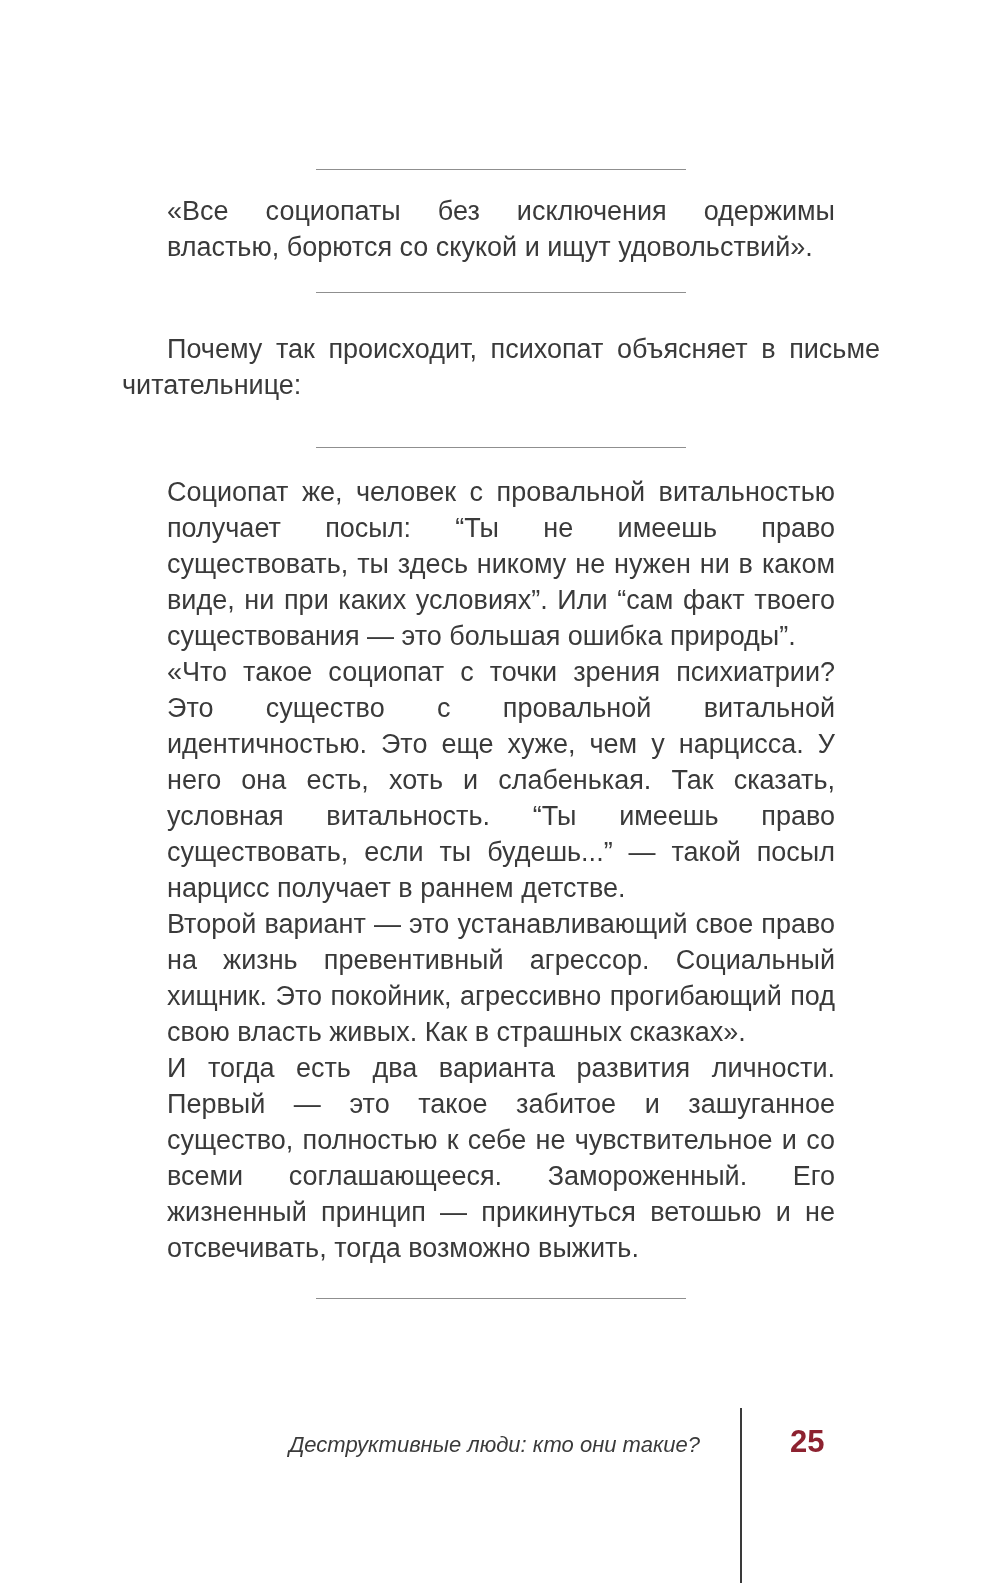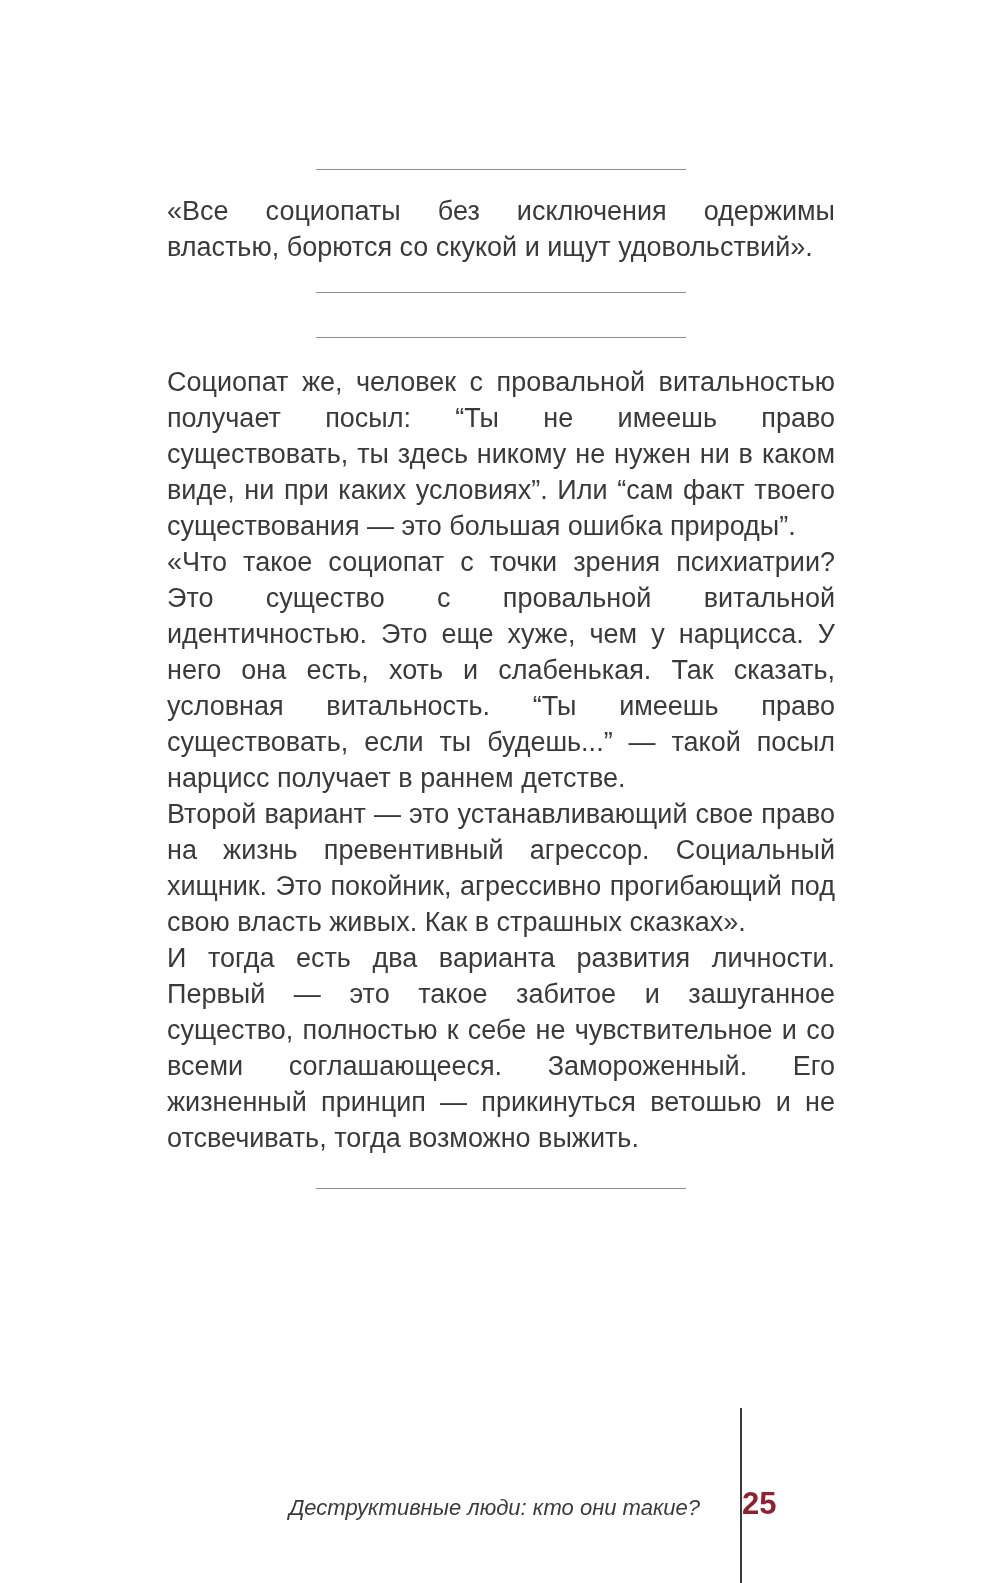--- a/index.html
+++ b/index.html
@@ -57,40 +57,41 @@
       -webkit-hyphens: auto;
     }
 
     .footer {
       position: absolute;
       top: 1408px;
       left: 0;
       width: 1000px;
       height: 175px;
       display: flex;
-      align-items: center;
+      align-items: flex-start;
     }
     .footer .title-area {
       width: 740px;
       box-sizing: border-box;
       text-align: right;
       padding-right: 40px;
       padding-top: 24px;
       font-style: italic;
       font-size: 22px;
       color: #3a3a3a;
       white-space: nowrap;
     }
     .footer .vline {
       width: 2px;
       height: 175px;
       background: #3a3a3a;
       flex: 0 0 auto;
     }
     .footer .pageno {
+      padding-left: 48px;
       padding-top: 16px;
       font-size: 31px;
       font-weight: bold;
       color: #8d2230;
       font-family: "Liberation Sans", sans-serif;
     }
   </style>
 </head>
 <body>
 
@@ -98,20 +99,21 @@
   <div class="content">
 
     <hr class="rule rule-1">
 
     <blockquote class="quote epigraph-quote">
       <p>«Все социопаты без исключения одержимы властью, борются со скукой и ищут удовольствий».</p>
     </blockquote>
 
     <hr class="rule rule-2">
 
+    <p class="intro-para">Почему так происходит, психопат объясняет в письме читательнице:</p>
 
     <hr class="rule rule-3">
 
     <blockquote class="quote letter-quote">
       <p>Социопат же, человек с провальной витальностью получает посыл: “Ты не имеешь право существовать, ты здесь никому не нужен ни в каком виде, ни при каких условиях”. Или “сам факт твоего существования — это большая ошибка природы”.</p>
       <p>«Что такое социопат с точки зрения психиатрии? Это существо с провальной витальной идентичностью. Это еще хуже, чем у нарцисса. У него она есть, хоть и слабенькая. Так сказать, условная витальность. “Ты имеешь право существовать, если ты будешь...” — такой посыл нарцисс получает в раннем детстве.</p>
       <p>Второй вариант — это устанавливающий свое право на жизнь превентивный агрессор. Социальный хищник. Это покойник, агрессивно прогибающий под свою власть живых. Как в страшных сказках».</p>
       <p>И тогда есть два варианта развития личности. Первый — это такое забитое и зашуганное существо, полностью к себе не чувствительное и со всеми соглашающееся. Замороженный. Его жизненный принцип — прикинуться ветошью и не отсвечивать, тогда возможно выжить.</p>
     </blockquote>
 

